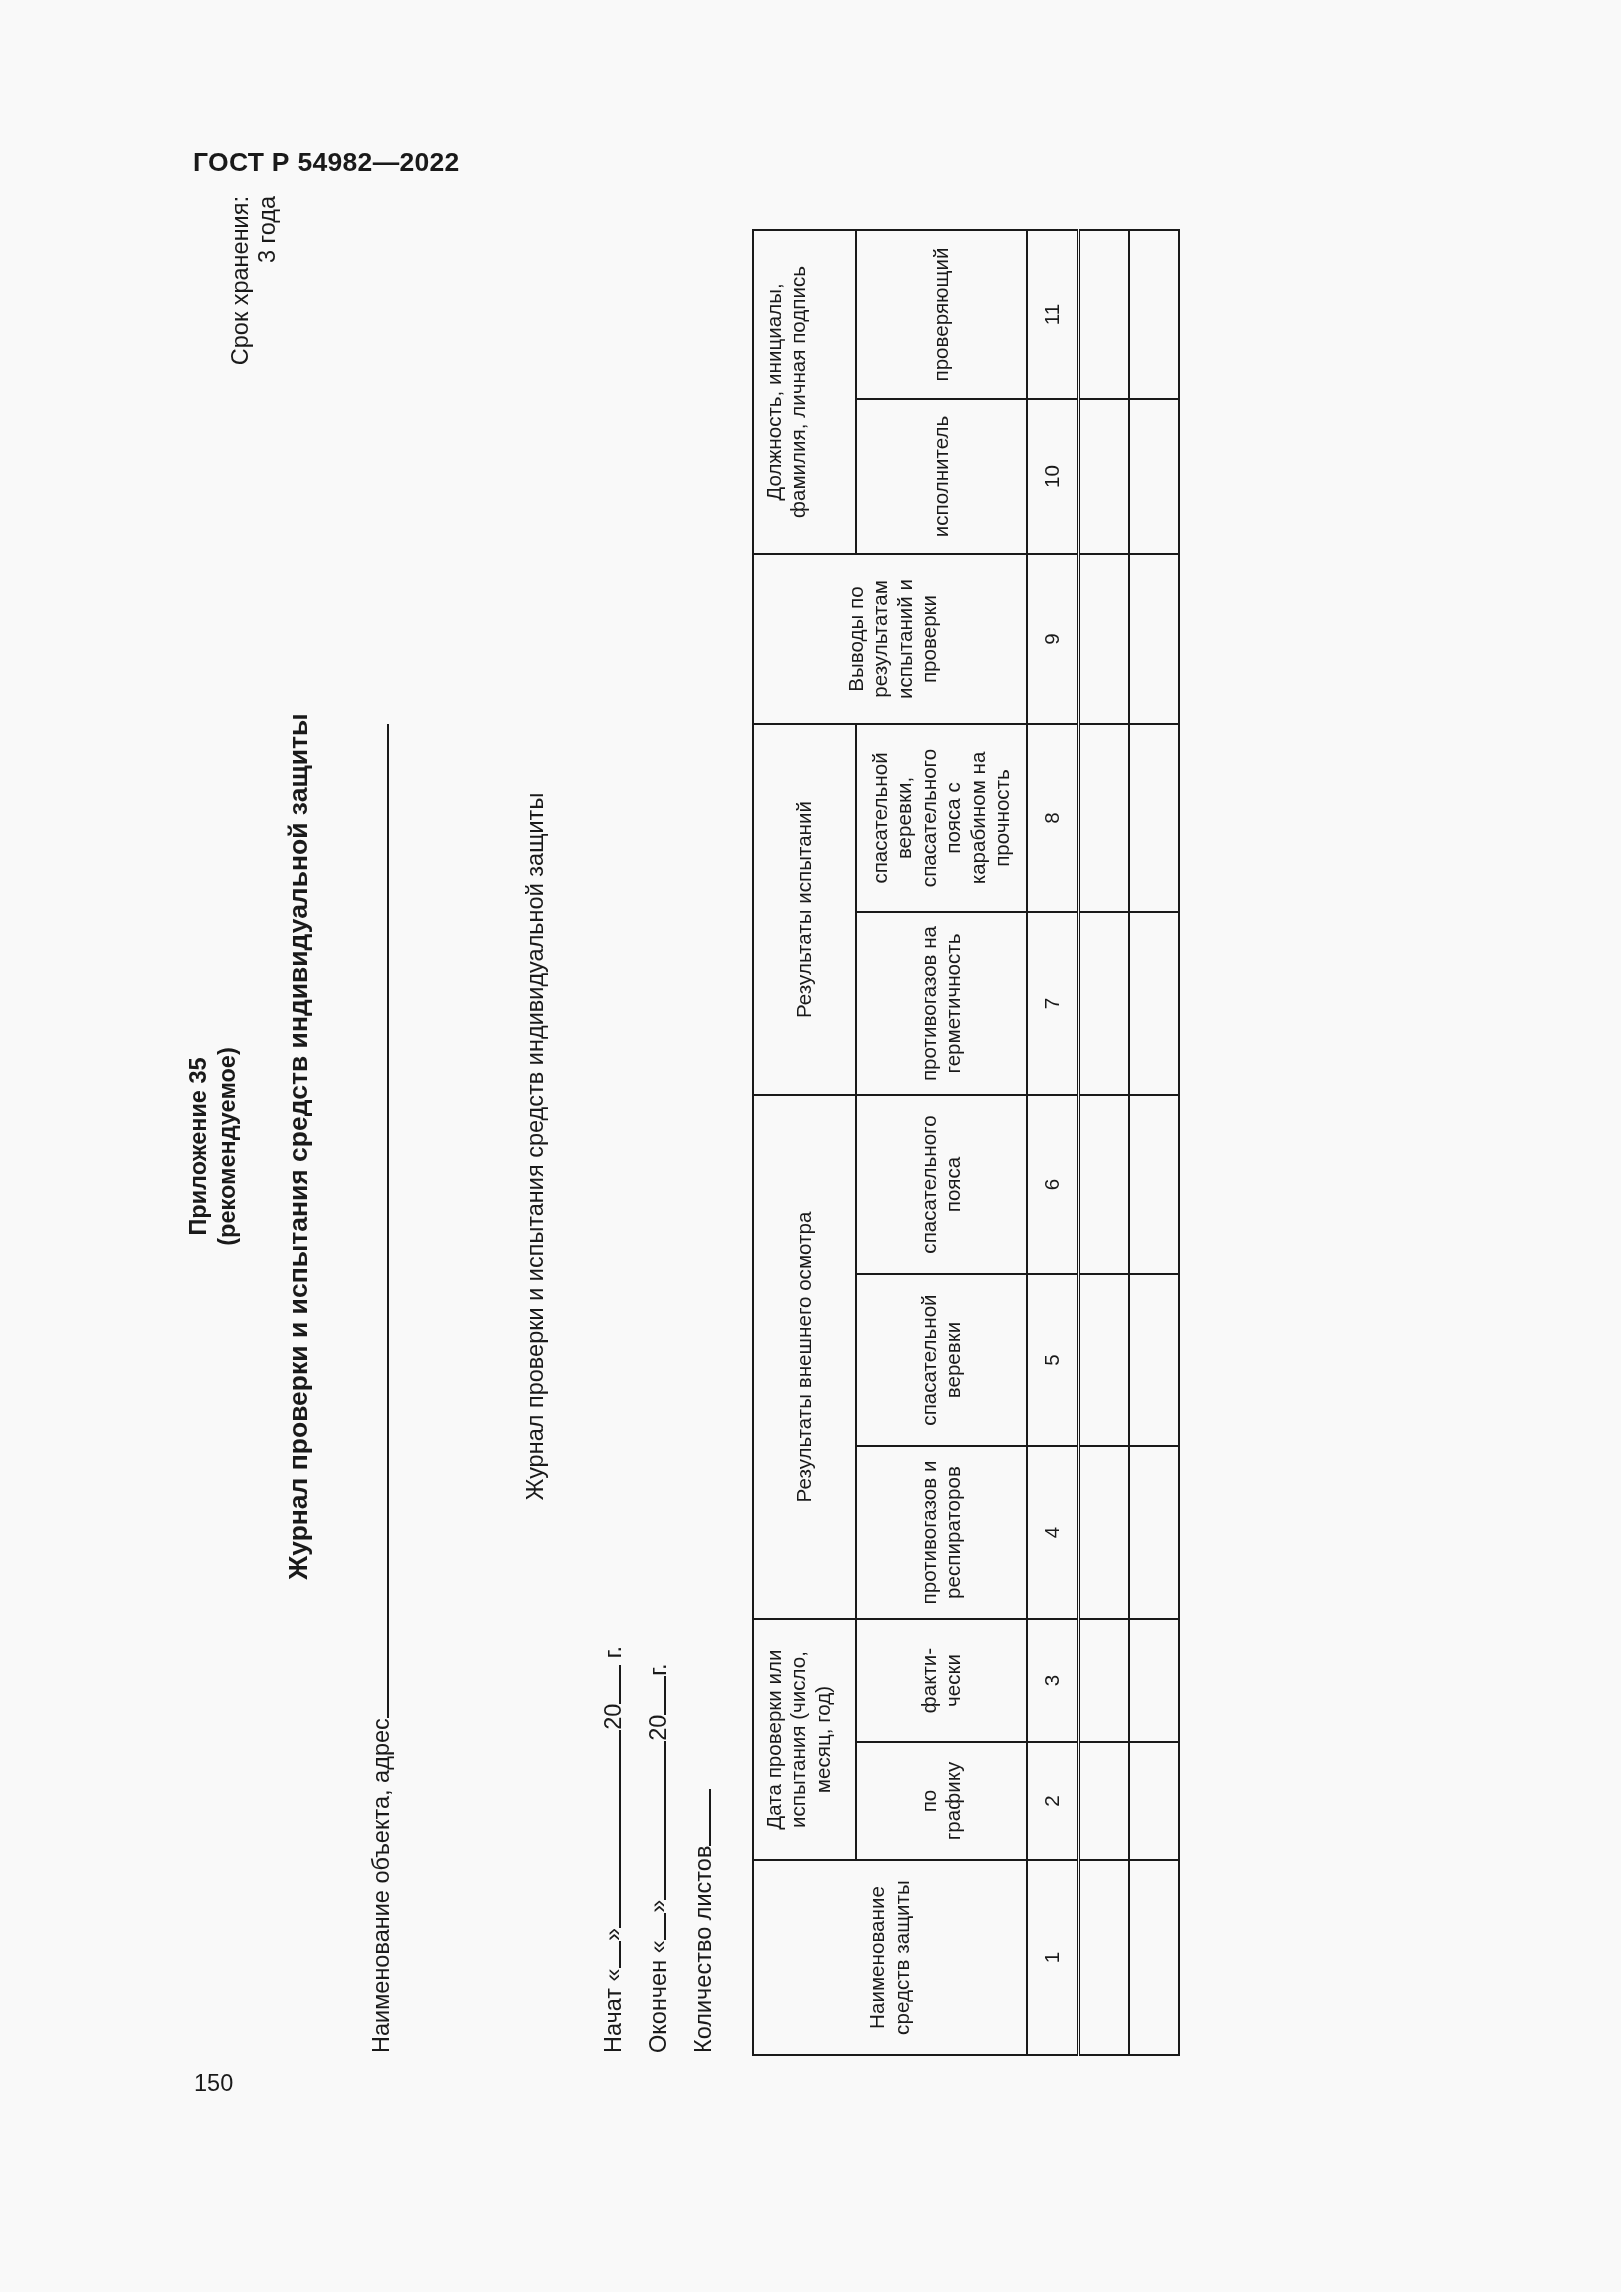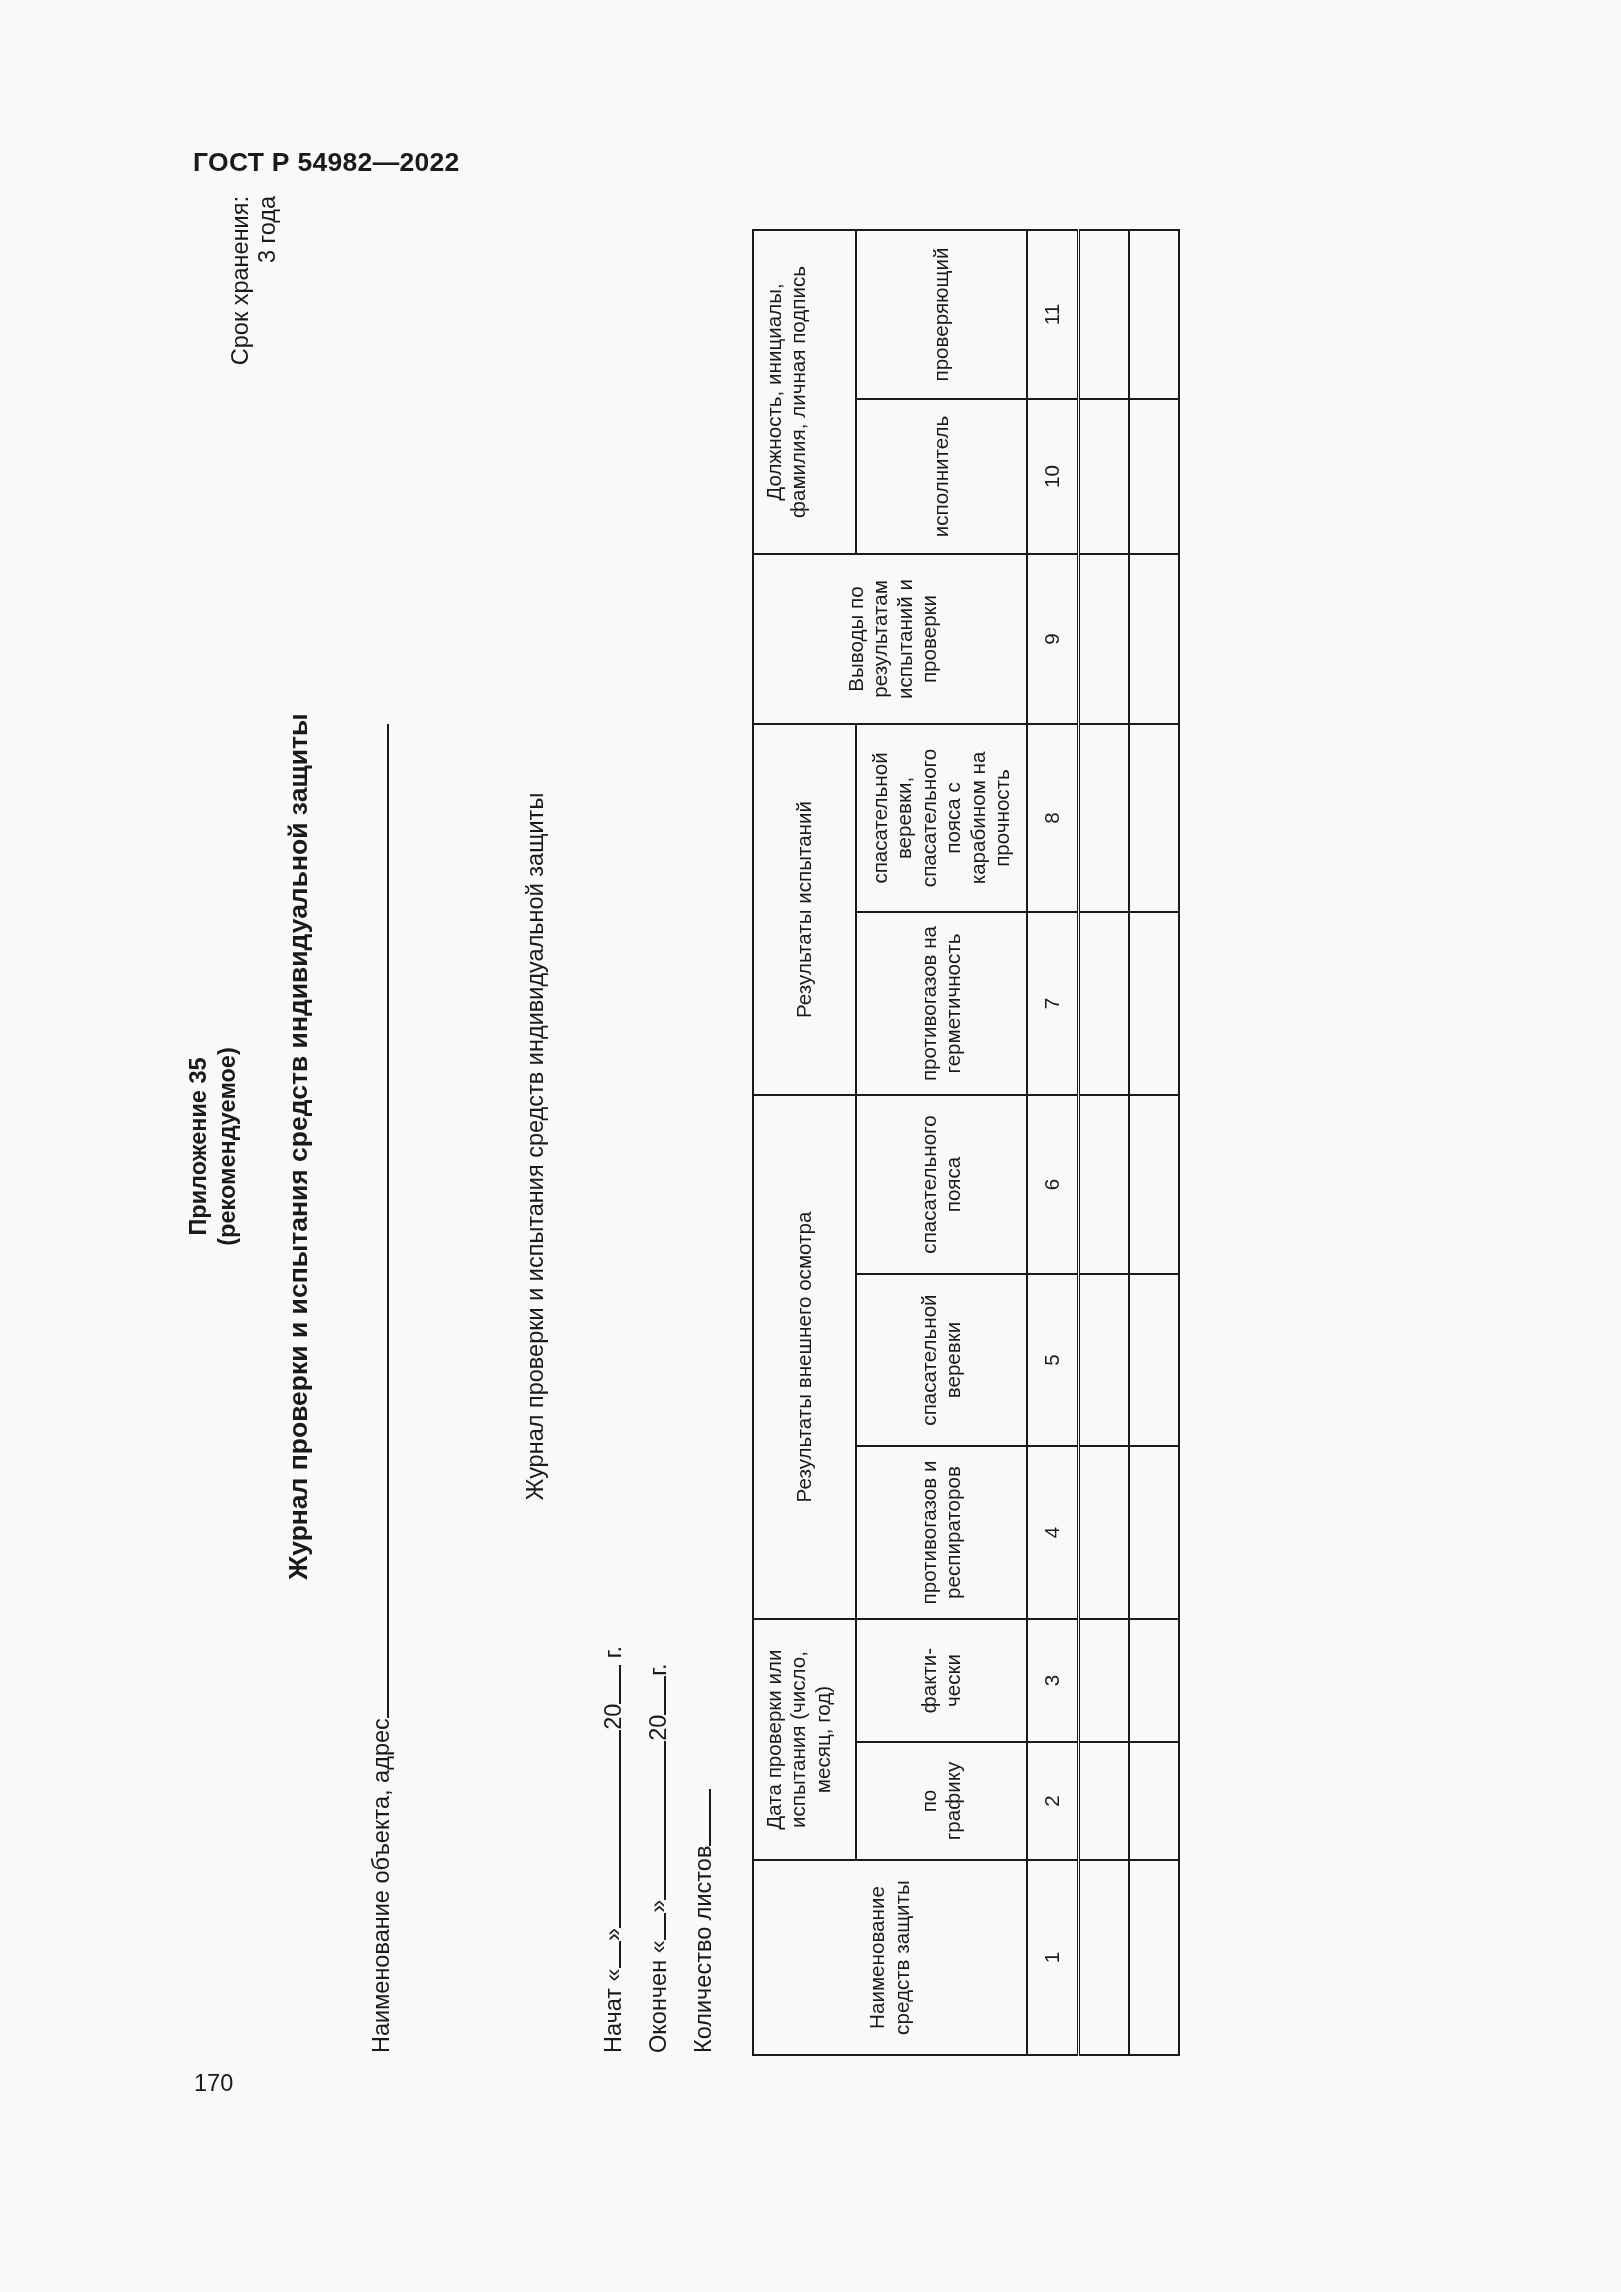--- a/index.html
+++ b/index.html
@@ -35,21 +35,21 @@
   table.journal tr.h2 td { height:165px; }
   table.journal tr.h1 td.top { vertical-align:top; padding-top:7.8px; }
   table.journal tr.nums td { height:45px; }
   table.journal tr.nums td { border-bottom:3.9px double #1a1a1a; }
   table.journal tr.row td { height:44px; }
 </style>
 </head>
 <body>
 
 <div class="gost">ГОСТ Р 54982—2022</div>
-<div class="pagenum">170</div>
+<div class="pagenum">150</div>
 
 <div class="land">
 
   <div class="abs annex">
     <div>Приложение 35</div>
     <div>(рекомендуемое)</div>
   </div>
 
   <div class="abs bigtitle">Журнал проверки и испытания средств индивидуальной защиты</div>
 

